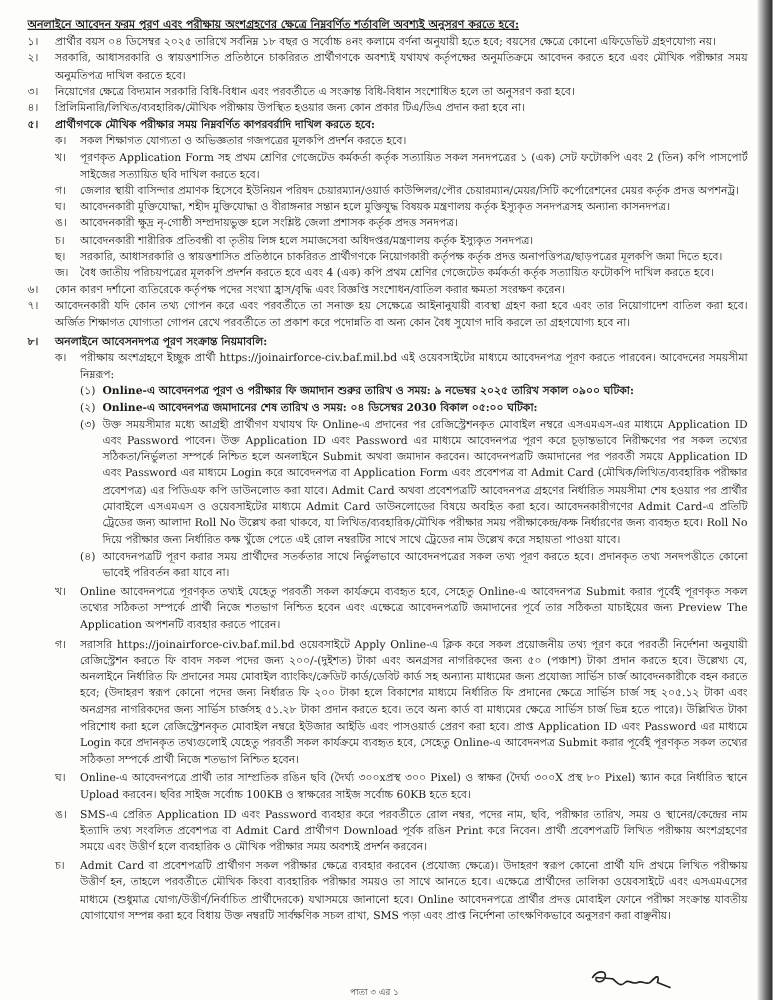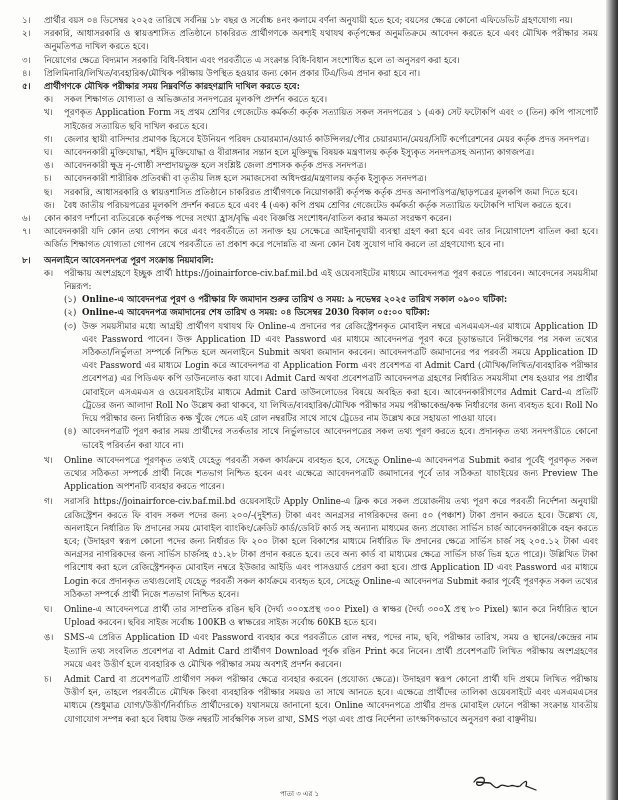--- a/index.html
+++ b/index.html
@@ -20,57 +20,58 @@
   .bold{font-weight:bold;}
   .gap{margin-top:2px;}
   .footer{position:absolute;top:788px;left:280px;font-size:7px;color:#333;}
   .sig{position:absolute;left:470px;top:774px;width:70px;height:22px;}
 </style>
 </head>
 <body>
 
 <div class="page">
   <div class="content">
+    <div class="heading">অনলাইনে আবেদন ফরম পূরণ এবং পরীক্ষায় অংশগ্রহণের ক্ষেত্রে নিম্নবর্ণিত শর্তাবলি অবশ্যই অনুসরণ করতে হবে:</div>
 
     <div class="row">
         <span class="num">১।</span>
         <span class="txt">প্রার্থীর বয়স ০৪ ডিসেম্বর ২০২৫ তারিখে সর্বনিম্ন ১৮ বছর ও সর্বোচ্চ ৪নং কলামে বর্ণনা অনুযায়ী হতে হবে; বয়সের ক্ষেত্রে কোনো এফিডেভিট গ্রহণযোগ্য নয়।</span>
       </div>
     <div class="row">
         <span class="num">২।</span>
         <span class="txt">সরকারি, আধাসরকারি ও স্বায়ত্তশাসিত প্রতিষ্ঠানে চাকরিরত প্রার্থীগণকে অবশ্যই যথাযথ কর্তৃপক্ষের অনুমতিক্রমে আবেদন করতে হবে এবং মৌখিক পরীক্ষার সময় অনুমতিপত্র দাখিল করতে হবে।</span>
       </div>
     <div class="row">
         <span class="num">৩।</span>
         <span class="txt">নিয়োগের ক্ষেত্রে বিদ্যমান সরকারি বিধি-বিধান এবং পরবর্তীতে এ সংক্রান্ত বিধি-বিধান সংশোধিত হলে তা অনুসরণ করা হবে।</span>
       </div>
     <div class="row">
         <span class="num">৪।</span>
         <span class="txt">প্রিলিমিনারি/লিখিত/ব্যবহারিক/মৌখিক পরীক্ষায় উপস্থিত হওয়ার জন্য কোন প্রকার টিএ/ডিএ প্রদান করা হবে না।</span>
       </div>
     <div class="row bold">
         <span class="num">৫।</span>
-        <span class="txt">প্রার্থীগণকে মৌখিক পরীক্ষার সময় নিম্নবর্ণিত কারহণয্রাদি দাখিল করতে হবে:</span>
+        <span class="txt">প্রার্থীগণকে মৌখিক পরীক্ষার সময় নিম্নবর্ণিত কাপরবর্রাদি দাখিল করতে হবে:</span>
       </div>
 
     <div class="sub">
         <span class="snum">ক।</span>
-        <span class="txt">সকল শিক্ষাগত যোগ্যতা ও অভিজ্ঞতার সনদপত্রের মূলকপি প্রদর্শন করতে হবে।</span>
+        <span class="txt">সকল শিক্ষাগত যোগ্যতা ও অভিজ্ঞতার গজপত্রের মূলকপি প্রদর্শন করতে হবে।</span>
       </div>
     <div class="sub">
         <span class="snum">খ।</span>
-        <span class="txt">পূরণকৃত Application Form সহ প্রথম শ্রেণির গেজেটেড কর্মকর্তা কর্তৃক সত্যায়িত সকল সনদপত্রের ১ (এক) সেট ফটোকপি এবং ৩ (তিন) কপি পাসপোর্ট সাইজের সত্যায়িত ছবি দাখিল করতে হবে।</span>
+        <span class="txt">পূরণকৃত Application Form সহ প্রথম শ্রেণির গেজেটেড কর্মকর্তা কর্তৃক সত্যায়িত সকল সনদপত্রের ১ (এক) সেট ফটোকপি এবং 2 (তিন) কপি পাসপোর্ট সাইজের সত্যায়িত ছবি দাখিল করতে হবে।</span>
       </div>
     <div class="sub">
         <span class="snum">গ।</span>
-        <span class="txt">জেলার স্থায়ী বাসিন্দার প্রমাণক হিসেবে ইউনিয়ন পরিষদ চেয়ারম্যান/ওয়ার্ড কাউন্সিলর/পৌর চেয়ারম্যান/মেয়র/সিটি কর্পোরেশনের মেয়র কর্তৃক প্রদত্ত সনদপত্র।</span>
+        <span class="txt">জেলার স্থায়ী বাসিন্দার প্রমাণক হিসেবে ইউনিয়ন পরিষদ চেয়ারম্যান/ওয়ার্ড কাউন্সিলর/পৌর চেয়ারম্যান/মেয়র/সিটি কর্পোরেশনের মেয়র কর্তৃক প্রদত্ত অপশনট্র।</span>
       </div>
     <div class="sub">
         <span class="snum">ঘ।</span>
-        <span class="txt">আবেদনকারী মুক্তিযোদ্ধা, শহীদ মুক্তিযোদ্ধা ও বীরাঙ্গনার সন্তান হলে মুক্তিযুদ্ধ বিষয়ক মন্ত্রণালয় কর্তৃক ইস্যুকৃত সনদপত্রসহ অন্যান্য কাগজপত্র।</span>
+        <span class="txt">আবেদনকারী মুক্তিযোদ্ধা, শহীদ মুক্তিযোদ্ধা ও বীরাঙ্গনার সন্তান হলে মুক্তিযুদ্ধ বিষয়ক মন্ত্রণালয় কর্তৃক ইস্যুকৃত সনদপত্রসহ অন্যান্য কাসনদপত্র।</span>
       </div>
     <div class="sub">
         <span class="snum">ঙ।</span>
         <span class="txt">আবেদনকারী ক্ষুদ্র নৃ-গোষ্ঠী সম্প্রদায়ভুক্ত হলে সংশ্লিষ্ট জেলা প্রশাসক কর্তৃক প্রদত্ত সনদপত্র।</span>
       </div>
     <div class="sub">
         <span class="snum">চ।</span>
         <span class="txt">আবেদনকারী শারীরিক প্রতিবন্ধী বা তৃতীয় লিঙ্গ হলে সমাজসেবা অধিদপ্তর/মন্ত্রণালয় কর্তৃক ইস্যুকৃত সনদপত্র।</span>
       </div>
     <div class="sub">

